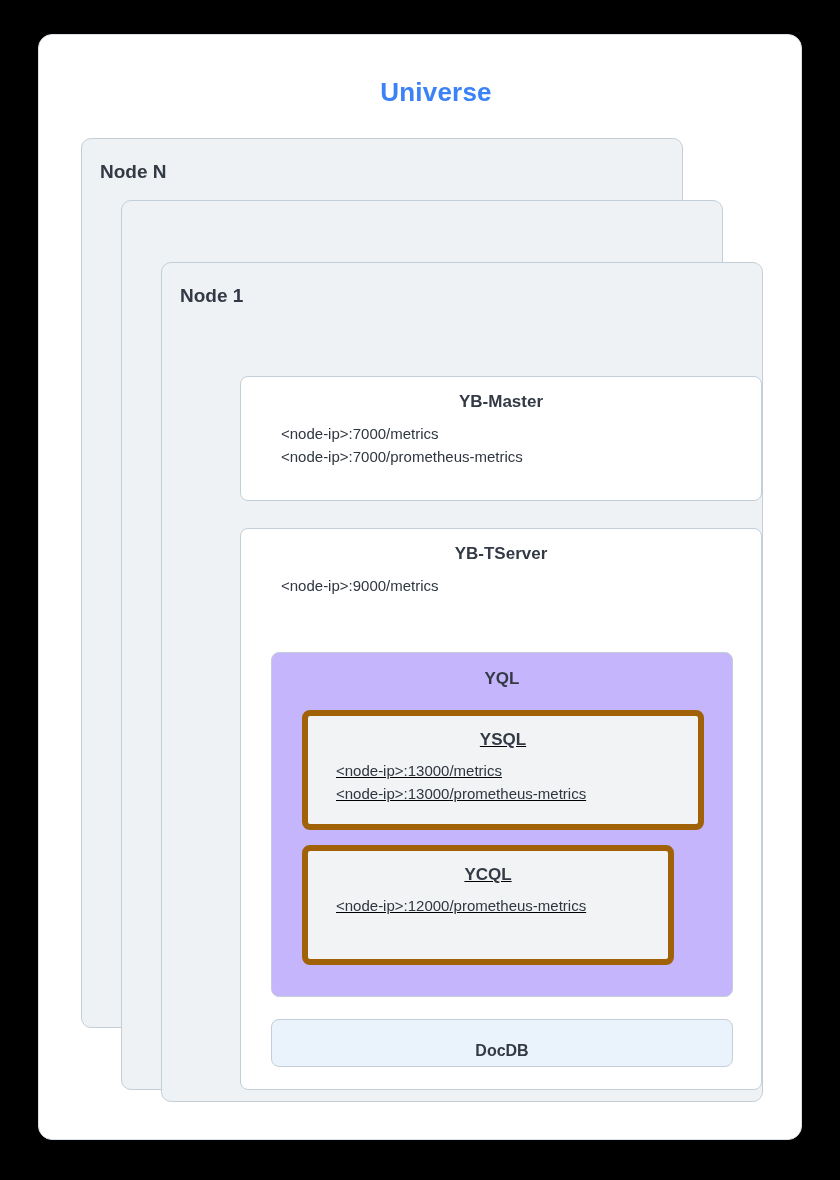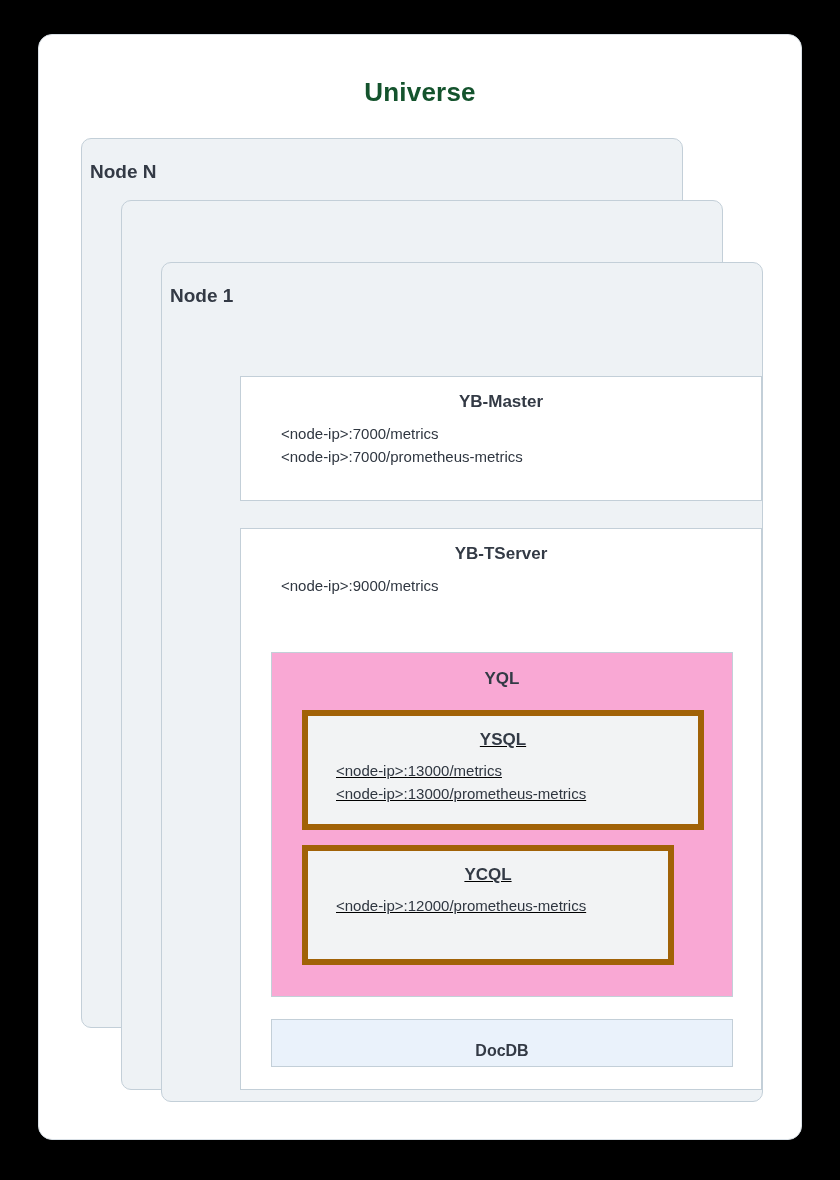--- a/index.html
+++ b/index.html
@@ -22,27 +22,27 @@
     width: 764px;
     height: 1106px;
     background: #ffffff;
     border: 1px solid #d9e0e6;
     border-radius: 14px;
     box-sizing: border-box;
   }
 
   .universe-title {
     position: absolute;
-    left: 0;
+    left: 16px;
     top: 42px;
     width: 100%;
     text-align: center;
     font-size: 26px;
     font-weight: bold;
-    color: #14532d;
+    color: #3b82f6;
     letter-spacing: 0.2px;
   }
 
   
   .node-card {
     position: absolute;
     background: #eef2f5;
     border: 1px solid #c3cfd8;
     border-radius: 10px;
     box-sizing: border-box;
@@ -61,42 +61,42 @@
   }
   .node-1 {
     left: 122px;
     top: 227px;
     width: 602px;
     height: 840px;
   }
 
   .node-label {
     position: absolute;
-    left: 8px;
+    left: 18px;
     top: 22px;
     font-size: 19px;
     font-weight: bold;
     color: #333a45;
   }
   .node-ellipsis {
     position: absolute;
     left: 50px;
     top: 56px;
     font-size: 17px;
     font-weight: bold;
     color: #3b424d;
     letter-spacing: 1px;
     line-height: 1;
   }
 
   
   .box {
     position: absolute;
     box-sizing: border-box;
-    border-radius: 0;
+    border-radius: 8px;
   }
   .box-title {
     text-align: center;
     font-size: 17px;
     font-weight: bold;
     color: #333a45;
   }
   .box-lines {
     font-size: 15px;
     color: #2f3640;
@@ -124,21 +124,21 @@
     width: 522px;
     height: 562px;
   }
 
   
   .yql {
     left: 30px;
     top: 123px;
     width: 462px;
     height: 345px;
-    background: #f9a8d4;
+    background: #c4b5fd;
     border: 1px solid #c3cfd8;
   }
   .yql > .box-title { margin-top: 16px; }
 
   
   .inner {
     background: #f2f3f4;
     border: 6px solid #a16207;
     text-decoration: underline;
   }

